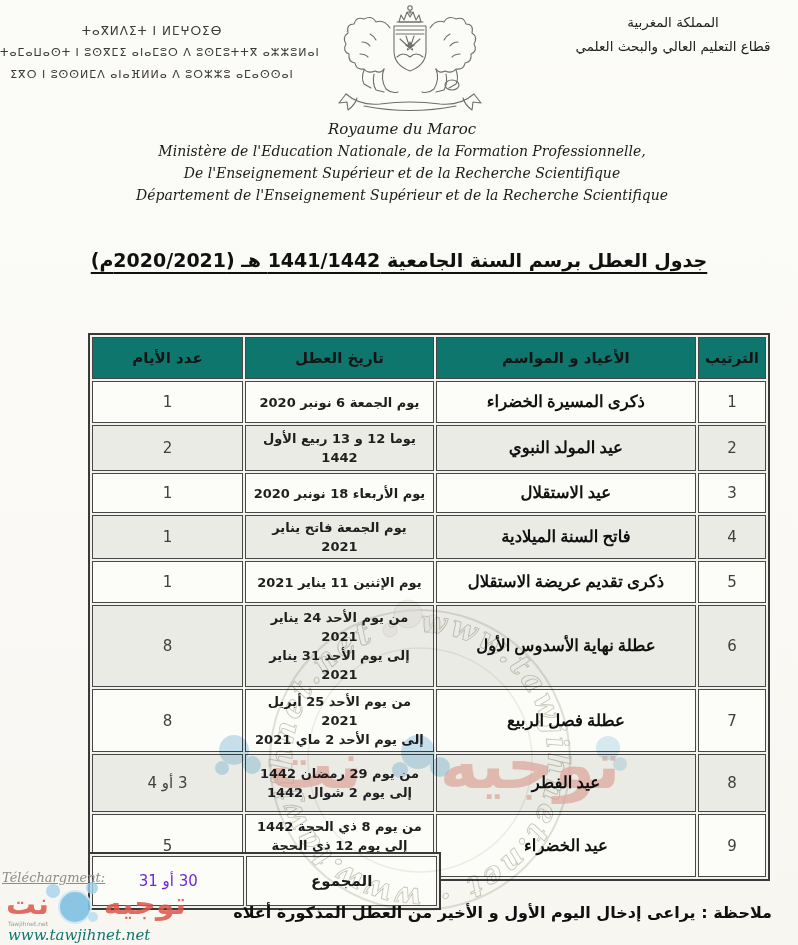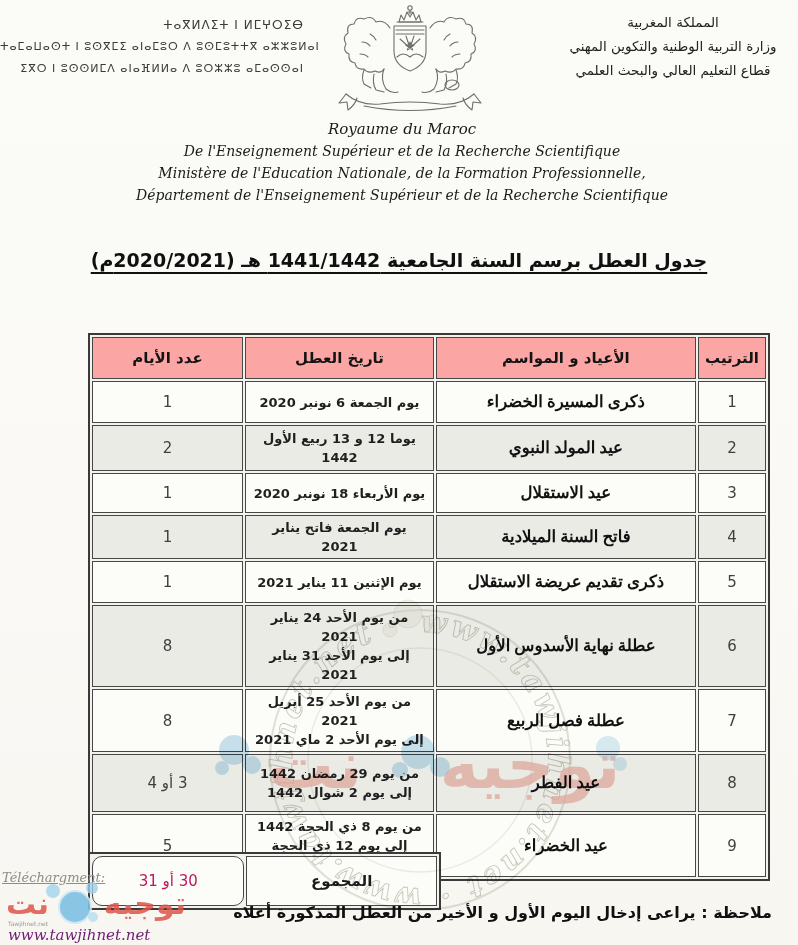--- a/index.html
+++ b/index.html
@@ -3,78 +3,78 @@
 <meta charset="utf-8">
 <style>
   html,body{margin:0;padding:0;}
   body{
     width:798px;height:945px;position:relative;overflow:hidden;
     background:linear-gradient(180deg,#fbfbf7 0%,#faf9f5 60%,#f7f6f1 100%);
     font-family:"DejaVu Sans",sans-serif;color:#1c1c1c;
   }
   .abs{position:absolute;}
   
-  #tifinagh-block{left:0;top:14px;width:304px;text-align:right;
+  #tifinagh-block{left:0;top:20px;width:304px;text-align:center;
     font-size:11px;letter-spacing:1px;line-height:22px;color:#3a3a3a;white-space:nowrap;}
   #tifinagh-block .t1{font-size:12px;}
   #crest{left:330px;top:0px;}
   #arabic-ministry{left:552px;top:10px;width:242px;text-align:center;
     font-size:13.5px;line-height:24px;color:#222;}
   #french-ministry{left:92px;top:118px;width:620px;text-align:center;
     font-family:"DejaVu Serif",serif;font-style:italic;font-size:14px;line-height:22px;color:#1b1b1b;}
   #french-ministry .f1{font-size:15px;}
   
   #doc-title{left:0;top:249px;width:798px;text-align:center;
     font-size:19px;font-weight:bold;color:#101010;
     text-decoration:underline;text-underline-offset:5px;text-decoration-thickness:1.5px;}
   
   table{border-collapse:separate;border-spacing:2px;}
   #holiday-table{left:88px;top:333px;width:682px;border:2px solid #3a3a3a;background:#f3f2ec;}
   #totals-table{left:88px;top:852px;width:353px;border:2px solid #3a3a3a;background:#f3f2ec;}
   th,td{border:1px solid #474747;vertical-align:middle;text-align:center;padding:2px 6px;}
-  th{background:#fca5a5;font-size:15px;font-weight:bold;color:#141414;height:36px;}
+  th{background:#0f766e;font-size:15px;font-weight:bold;color:#141414;height:36px;}
   col.c-rank{width:68px;} col.c-holiday{width:262px;} col.c-date{width:190px;} col.c-days{width:152px;}
   #holiday-table tbody tr:nth-child(odd) td{background:#fcfcf8;}
   #holiday-table tbody tr:nth-child(even) td{background:#ebebe6;}
   #holiday-table tbody tr:nth-child(1){height:42px;}
   #holiday-table tbody tr:nth-child(2){height:46px;}
   #holiday-table tbody tr:nth-child(3){height:40px;}
   #holiday-table tbody tr:nth-child(4){height:40px;}
   #holiday-table tbody tr:nth-child(5){height:42px;}
   #holiday-table tbody tr:nth-child(6){height:56px;}
   #holiday-table tbody tr:nth-child(7){height:54px;}
   #holiday-table tbody tr:nth-child(8){height:58px;}
   #holiday-table tbody tr:nth-child(9){height:60px;}
   .rank-cell,.days-cell{font-size:15px;color:#3f3f3f;}
   .holiday-cell{font-size:16.5px;font-weight:bold;color:#111;font-family:Liberation Serif, serif;}
   .date-cell{font-size:13px;font-weight:bold;color:#1f1f1f;white-space:pre-line;line-height:19px;margin-left:36px;}
   #totals-table td{background:#fcfcf8;height:44px;}
   .total-label-cell{font-size:15px;font-weight:bold;}
-  .total-days-cell{font-size:15px;color:#be185d;border-radius:10px;}
+  .total-days-cell{font-size:15px;color:#6d28d9;}
   
   #note{right:26px;top:903px;font-size:16px;font-weight:bold;color:#101010;}
   
   #stamp{left:200px;top:580px;pointer-events:none;mix-blend-mode:multiply;z-index:5;}
   
   #dl-block{left:0;top:870px;width:210px;z-index:6;}
   #dl-label{position:absolute;left:2px;top:0px;font-family:"DejaVu Serif",serif;font-style:italic;
     font-size:13px;color:#8d8c85;text-decoration:underline;}
   #logo-row{position:absolute;left:0px;top:16px;width:190px;height:42px;direction:rtl;}
   .logo-word{position:absolute;top:0;font-size:30px;font-weight:bold;color:#df5448;opacity:.85;}
   #logo-word-right{right:4px;}
   #logo-word-left{left:6px;}
   .bub{position:absolute;border-radius:50%;}
   #logo-bubbles{position:absolute;left:52px;top:2px;width:46px;height:38px;}
   #logo-bubbles .b1{left:6px;top:2px;width:30px;height:30px;background:#7fc0e2;opacity:.9;border:2px solid #cfe8f4;}
   #logo-bubbles .b2{left:-6px;top:-4px;width:14px;height:14px;background:#a8d5ec;opacity:.85;}
   #logo-bubbles .b3{left:34px;top:-6px;width:12px;height:12px;background:#9dcfe9;opacity:.8;}
   #logo-bubbles .b4{left:36px;top:24px;width:10px;height:10px;background:#b6dcef;opacity:.8;}
   #logo-sub{position:absolute;left:8px;top:50px;font-size:6px;color:#9a9a93;}
   #dl-url{position:absolute;left:8px;top:56px;font-family:"DejaVu Serif",serif;font-style:italic;
-    font-size:15px;color:#701a75;}
+    font-size:15px;color:#0f766e;}
   [dir="rtl"]{direction:rtl;}
 </style>
 </head>
 <body>
 
 <div id="tifinagh-block" class="abs">
   <div class="t1">ⵜⴰⴳⵍⴷⵉⵜ ⵏ ⵍⵎⵖⵔⵉⴱ</div>
   <div>ⵜⴰⵎⴰⵡⴰⵙⵜ ⵏ ⵓⵙⴳⵎⵉ ⴰⵏⴰⵎⵓⵔ ⴷ ⵓⵙⵎⵓⵜⵜⴳ ⴰⵣⵣⵓⵍⴰⵏ</div>
   <div>ⵉⴳⵔ ⵏ ⵓⵙⵙⵍⵎⴷ ⴰⵏⴰⴼⵍⵍⴰ ⴷ ⵓⵔⵣⵣⵓ ⴰⵎⴰⵙⵙⴰⵏ</div>
 </div>
@@ -108,28 +108,27 @@
     <path d="M16,94 q14,12 34,10 q30,-4 60,0 q20,2 34,-10"></path>
     <path d="M16,94 l-7,9 8,-1 1,8 q7,-5 9,-12"></path>
     <path d="M144,94 l7,9 -8,-1 -1,8 q-7,-5 -9,-12"></path>
     <path d="M34,106 q46,9 92,0"></path>
     <ellipse cx="122" cy="85" rx="7" ry="5"></ellipse>
   </svg>
 </div>
 
 <div id="arabic-ministry" class="abs" dir="rtl">
   <div>المملكة المغربية</div>
-  <div>وزارة التربية الوطنية والتكوين المهني</div>
   <div>قطاع التعليم العالي والبحث العلمي</div>
 </div>
 
 <div id="french-ministry" class="abs">
   <div class="f1">Royaume du Maroc</div>
+  <div>Ministère de l'Education Nationale, de la Formation Professionnelle,</div>
   <div>De l'Enseignement Supérieur et de la Recherche Scientifique</div>
-  <div>Ministère de l'Education Nationale, de la Formation Professionnelle,</div>
   <div>Département de l'Enseignement Supérieur et de la Recherche Scientifique</div>
 </div>
 
 <div id="doc-title" class="abs" dir="rtl">جدول العطل برسم السنة الجامعية 1441/1442 هـ (2020/2021م)</div>
 
 <table id="holiday-table" class="abs" dir="rtl">
   <colgroup>
       <col class="c-rank">
       <col class="c-holiday">
       <col class="c-date">

